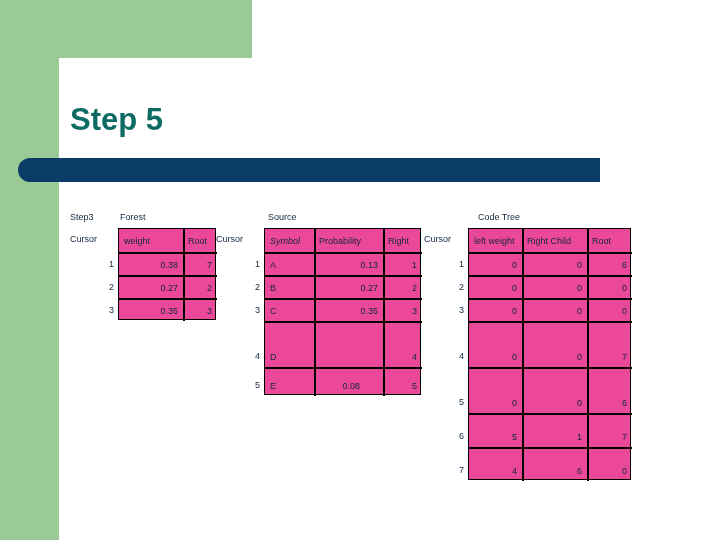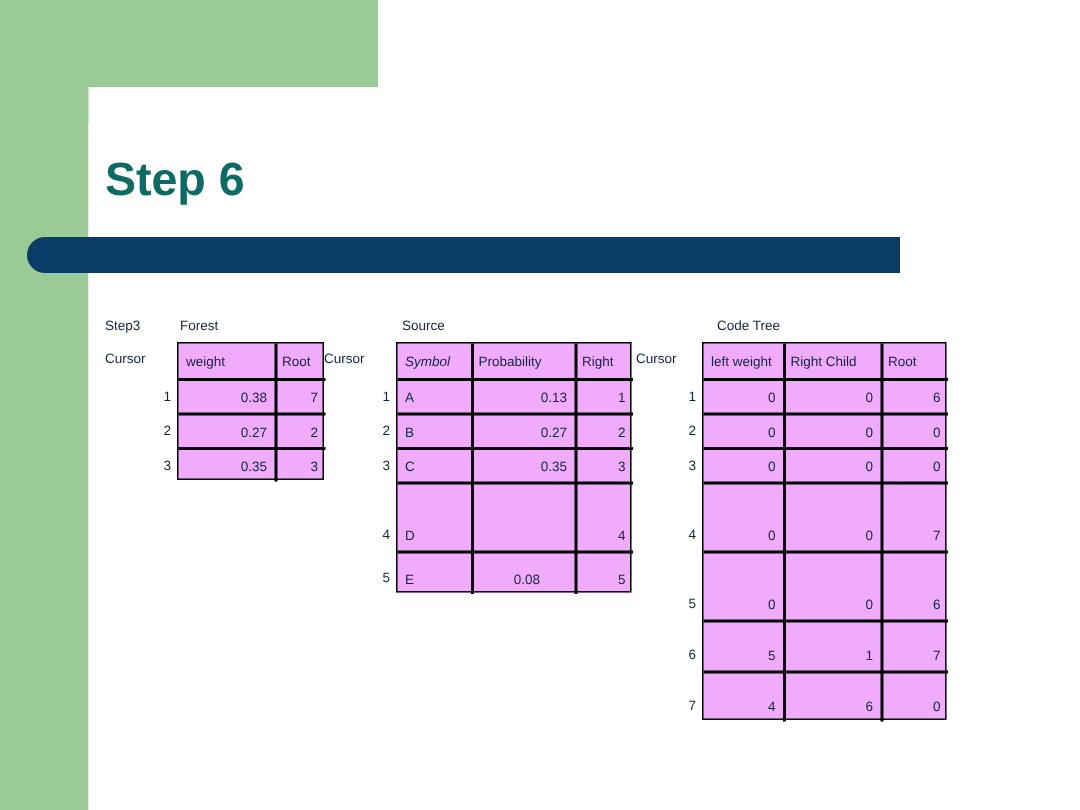--- a/index.html
+++ b/index.html
@@ -102,21 +102,21 @@
     text-align: right;
     white-space: nowrap;
     line-height: 1;
   }
 
   
   .grid {
     position: absolute;
     border: 1.6px solid #000000;
     box-sizing: border-box;
-    background: #f0abfc;
+    background: #ec4899;
   }
   .grid .cell {
     position: absolute;
     box-sizing: border-box;
     font-size: 9px;
     color: #11263E;
     padding: 0 4px;
     overflow: hidden;
     white-space: nowrap;
   }
@@ -150,21 +150,21 @@
 </style>
 </head>
 <body>
 
 <div id="slide">
   <div class="deco-green-strip"></div>
   <div class="deco-green-block"></div>
   <div class="deco-white-round"></div>
   <div class="deco-blue-bar"></div>
 
-  <div class="slide-title">Step 6</div>
+  <div class="slide-title">Step 5</div>
 
   <div class="content">
 
     <div class="group-caption" style="left:70px; top:212px;">Step3</div>
     <div class="group-caption" style="left:120px; top:212px;">Forest</div>
 
     <div class="cursor-label" style="left:70px; top:234px; width:44px;">Cursor</div>
 
     <div class="cursor-col" id="forest-cursors" style="left:70px; top:251px; width:44px; height:69px;">
         <div class="cursor-cell" style="top: 9px;">1</div>

